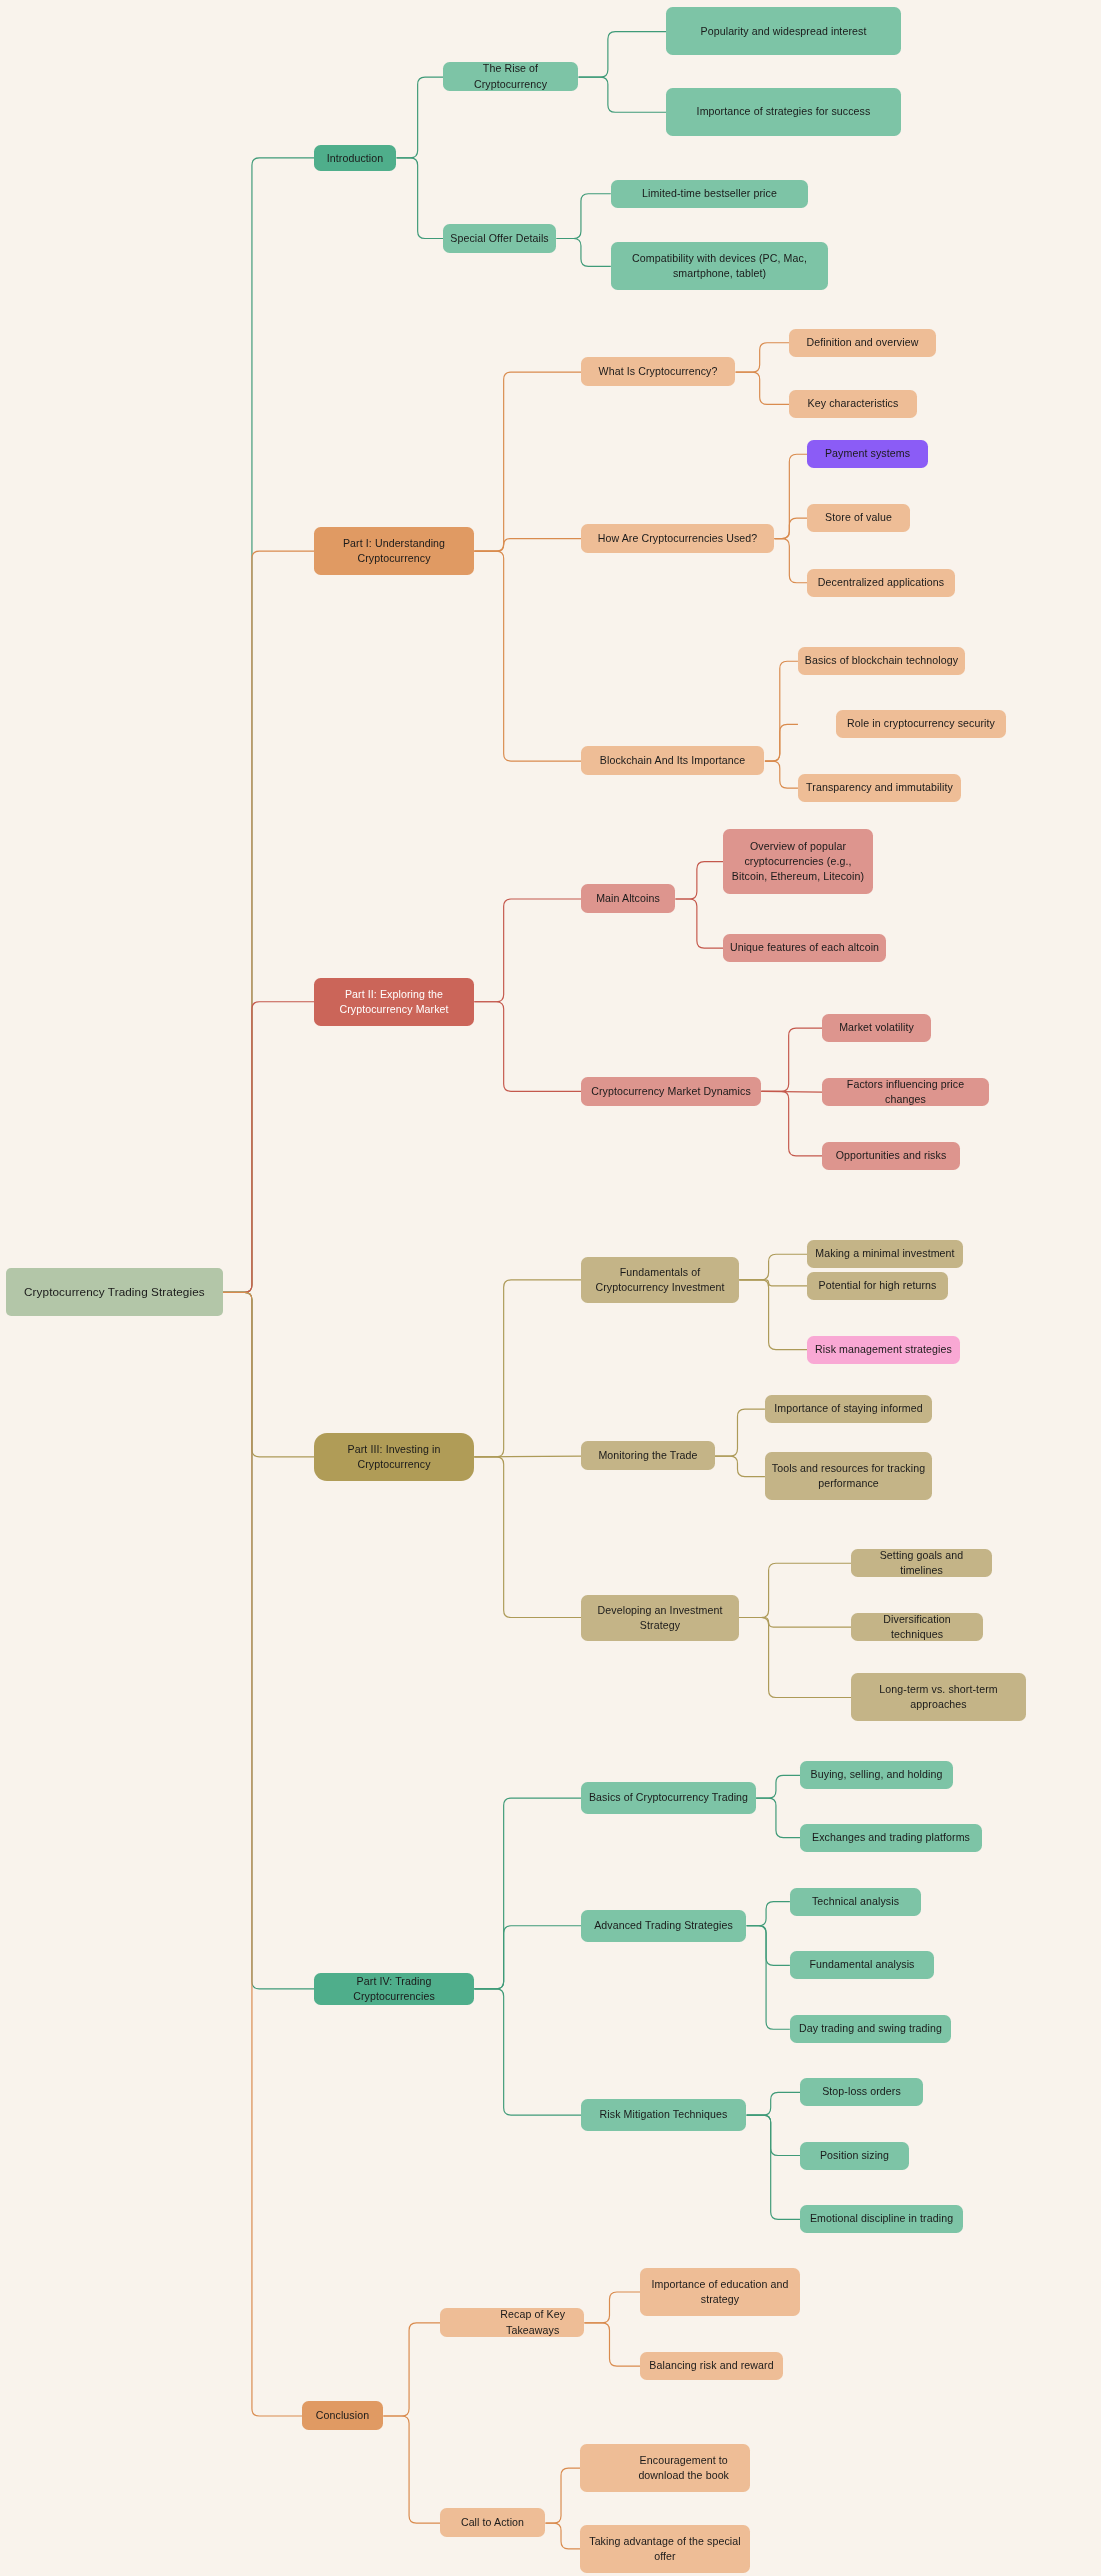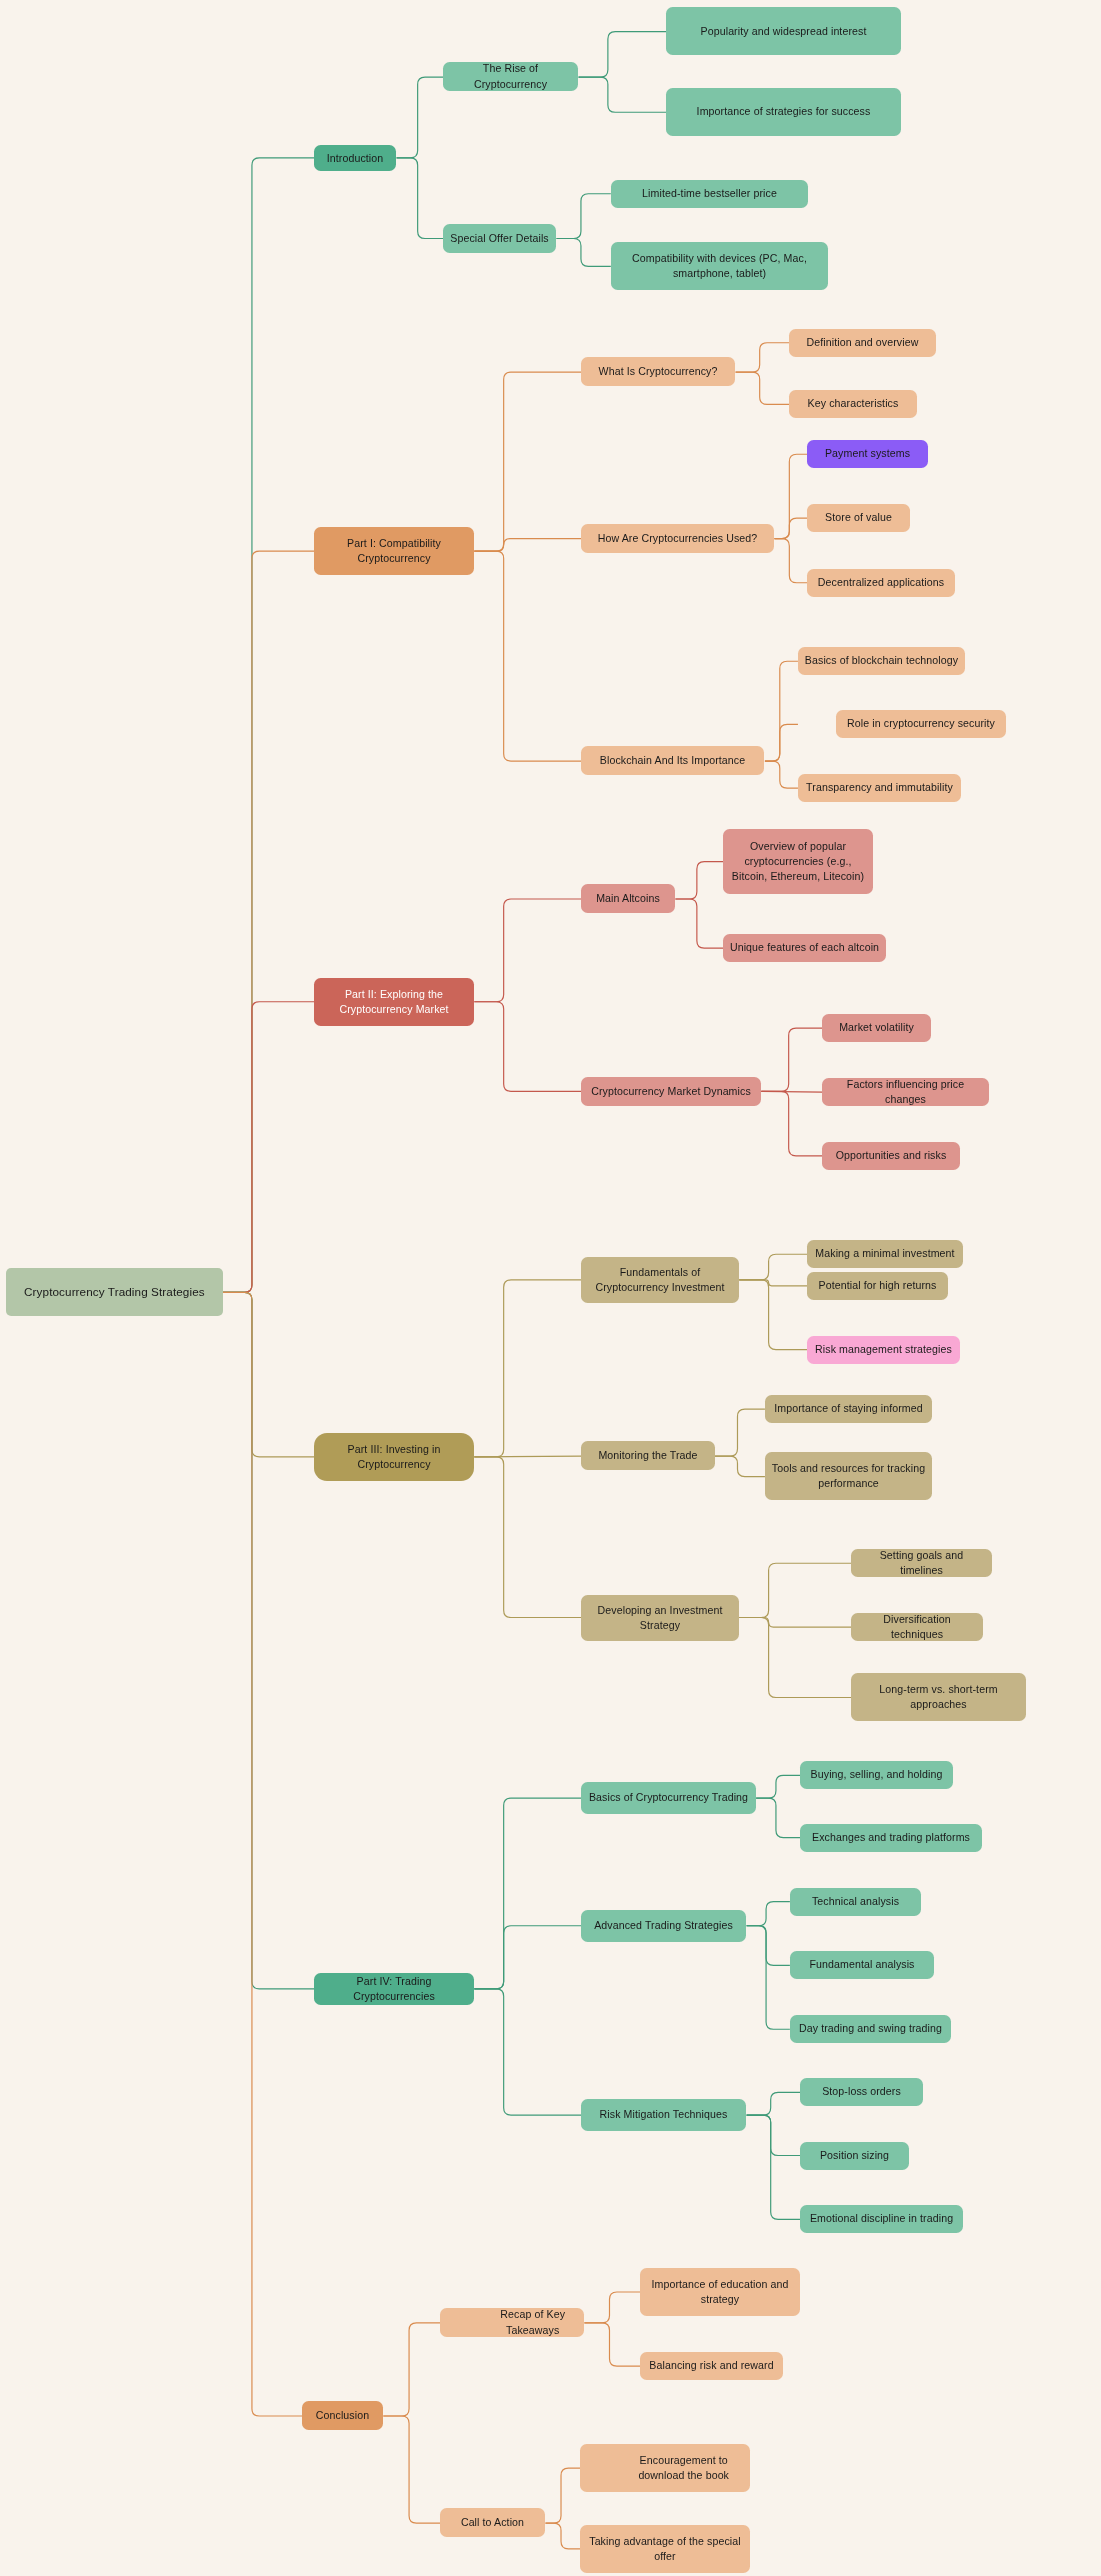--- a/index.html
+++ b/index.html
@@ -130,21 +130,21 @@
     <div class="node" style="left: 443px; top: 224px; width: 113px; height: 29px; background: rgb(125, 196, 166);">
       <span>Special Offer Details</span>
     </div>
     <div class="node" style="left: 611px; top: 180px; width: 197px; height: 28px; background: rgb(125, 196, 166);">
       <span>Limited-time bestseller price</span>
     </div>
     <div class="node" style="left: 611px; top: 242px; width: 217px; height: 48px; background: rgb(125, 196, 166);">
       <span>Compatibility with devices (PC, Mac, smartphone, tablet)</span>
     </div>
     <div class="node" style="left: 314px; top: 527px; width: 160px; height: 48px; background: rgb(224, 154, 99);">
-      <span>Part I: Compatibility Cryptocurrency</span>
+      <span>Part I: Understanding Cryptocurrency</span>
     </div>
     <div class="node" style="left: 581px; top: 357px; width: 154px; height: 29px; background: rgb(238, 189, 150);">
       <span>What Is Cryptocurrency?</span>
     </div>
     <div class="node" style="left: 789px; top: 329px; width: 147px; height: 28px; background: rgb(238, 189, 150);">
       <span>Definition and overview</span>
     </div>
     <div class="node" style="left: 789px; top: 390px; width: 128px; height: 28px; background: rgb(238, 189, 150);">
       <span>Key characteristics</span>
     </div>

